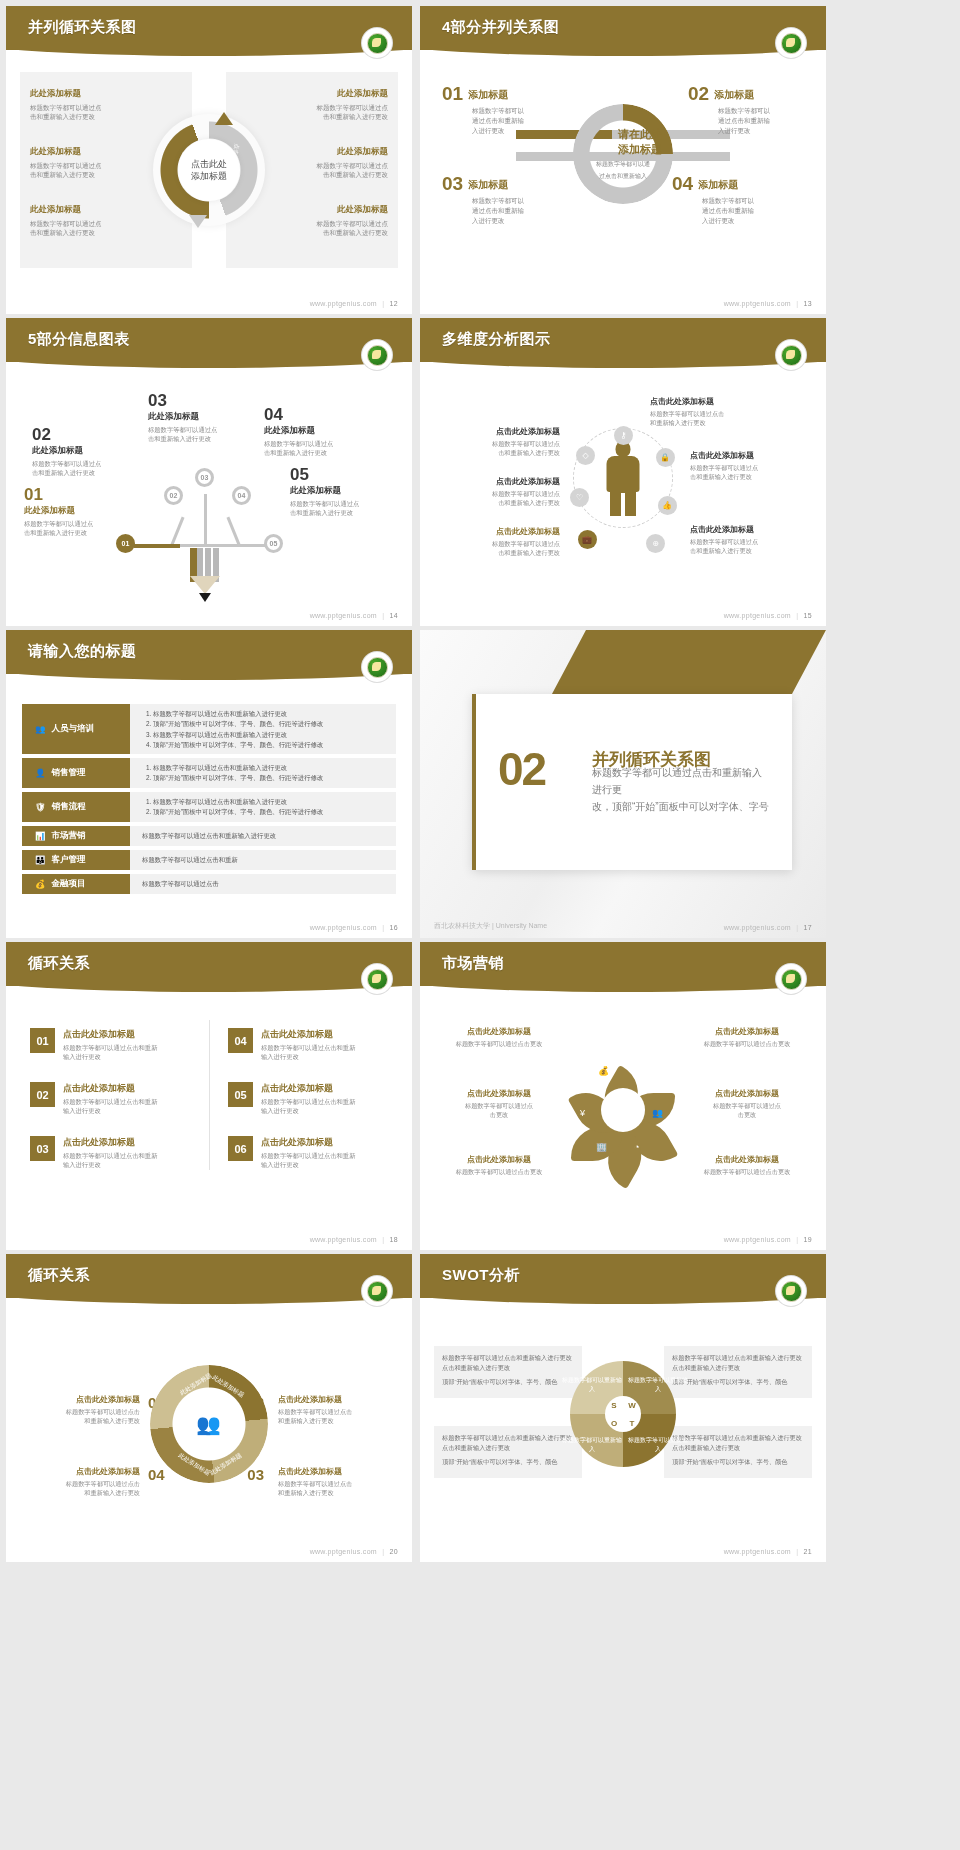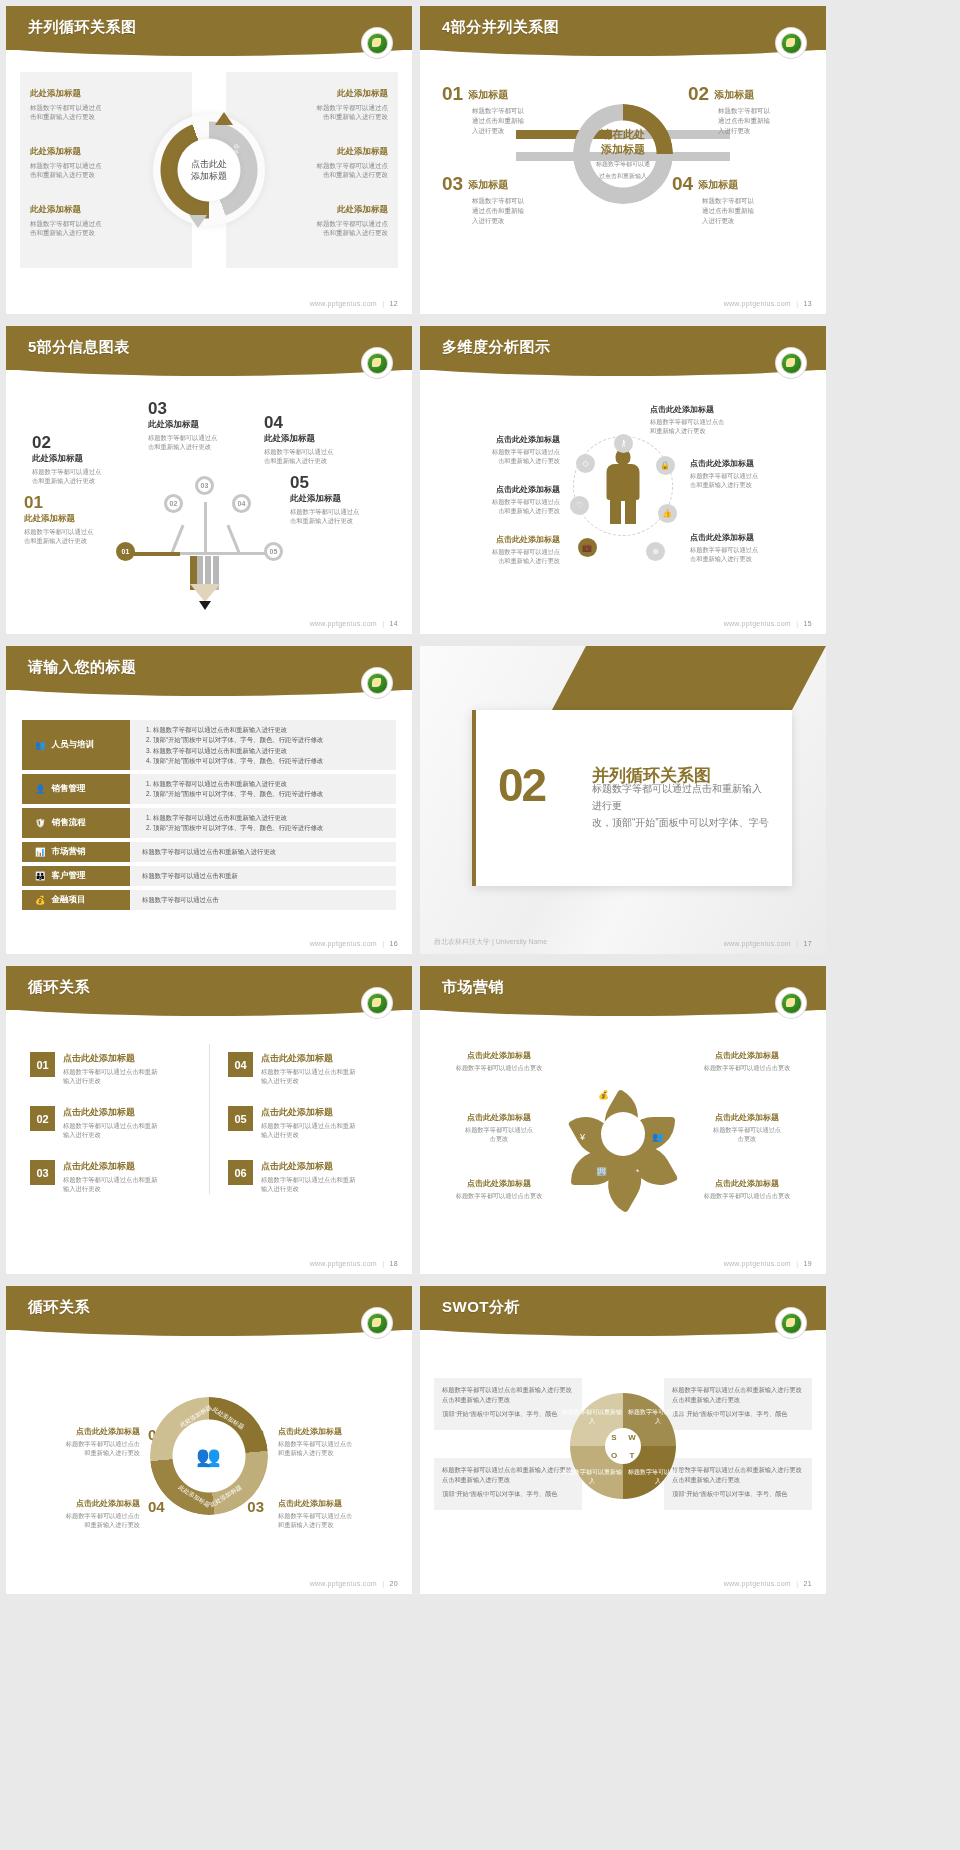--- a/index.html
+++ b/index.html
@@ -6,21 +6,21 @@
   body {
     width: 960px; height: 1850px;
     background: #e9e9e9;
     font-family: "Liberation Sans", "DejaVu Sans", sans-serif;
     overflow: hidden;
   }
   .grid {
     display: grid;
     grid-template-columns: 406px 406px;
     grid-template-rows: repeat(5, 308px);
-    gap: 12px 8px;
+    gap: 4px 8px;
     padding: 6px 70px 6px 6px;
   }
   .slide {
     position: relative;
     width: 406px; height: 308px;
     background: #ffffff;
     overflow: hidden;
   }
   
   .band {
@@ -137,21 +137,21 @@
     -webkit-mask: radial-gradient(circle, transparent 33px, #000 34px);
             mask: radial-gradient(circle, transparent 33px, #000 34px);
   }
   .s13 .bar { position:absolute; height:9px; }
   .s13 .bar.gold { background:#8c7430; }
   .s13 .bar.gray { background:#c6c6c6; }
   .s13 .ctr {
     position:absolute; left:50%; top:148px; transform:translate(-50%,-50%);
     width:78px; text-align:center; z-index:4;
   }
-  .s13 .ctr .t { color:#8c7430; font-weight:bold; font-size:11px; line-height:1.35; }
+  .s13 .ctr .t { color:#8c7430; font-weight:bold; font-size:11px; line-height:1.35;text-align:right; }
   .s13 .ctr .b { color:#8a8a8a; font-size:6px; margin-top:3px; line-height:1.5; }
 
   
   .s14 .it { position:absolute; width:112px; }
   .s14 .it .n { font-size:17px; line-height:1; margin-bottom:2px; }
   .s14 .it .t { font-size:8.5px; margin-bottom:2px; }
   .s14 .it .b { font-size:6.3px; line-height:1.45; }
   .s14 .pencil {
     position:absolute; left:184px; bottom:24px; width:30px; height:54px;
   }

